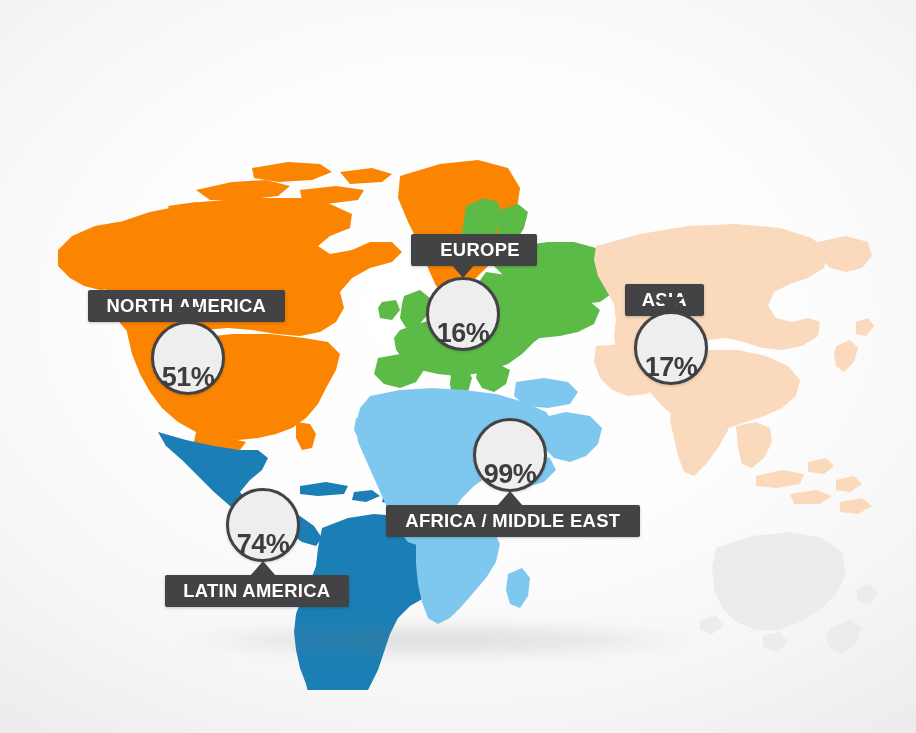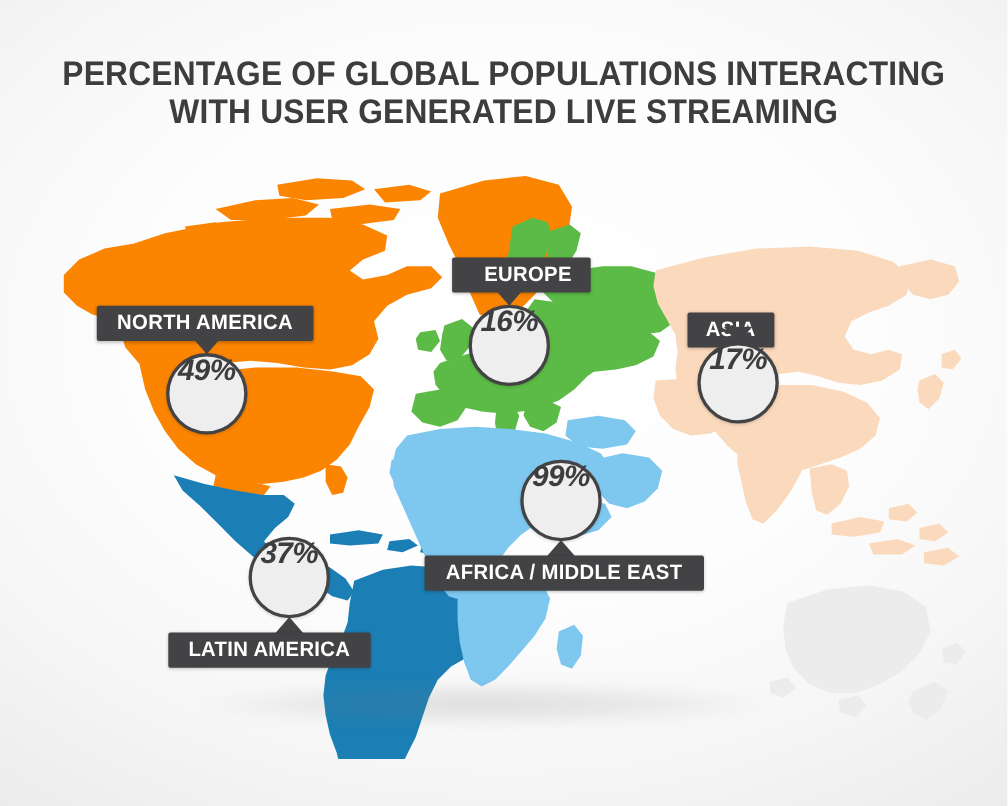--- a/index.html
+++ b/index.html
@@ -119,65 +119,60 @@
     border-bottom: 15px solid #434345;
   }
 
   .bubble {
     position: absolute;
     box-sizing: border-box;
     border-radius: 50%;
     background: #eeeeee;
     border: 3px solid #434345;
     display: flex;
-    align-items: flex-start;
+    align-items: flex-end;
     justify-content: center;
     box-shadow: 0 1px 3px rgba(0,0,0,0.16);
-    font-style: italic;
   }
   .bubble-value {
     font-family: "Liberation Sans", sans-serif;
     font-weight: bold;
     font-size: 27px;
     color: #3d3d3f;
     letter-spacing: -0.5px;
     line-height: 1;
     transform: translateY(-1px);
   }
 
   
-  #marker-north-america .badge { left: 88px;  top: 278px; }
+  #marker-north-america .badge { left: 88px;  top: 290px; }
   #marker-north-america .pointer { left: 175px; top: 307px; }
   #marker-north-america .bubble { left: 151px; top: 321px; width: 74px; height: 74px; }
 
   #marker-latin-america .bubble { left: 226px; top: 488px; width: 74px; height: 74px; }
   #marker-latin-america .pointer { left: 250px; top: 561px; }
-  #marker-latin-america .badge  { left: 153px; top: 575px; }
+  #marker-latin-america .badge  { left: 165px; top: 575px; }
 
   #marker-europe .badge { left: 411px; top: 234px; padding-left: 28px; }
   #marker-europe .pointer { left: 450px; top: 263px; }
   #marker-europe .bubble { left: 426px; top: 277px; width: 74px; height: 74px; }
 
   #marker-africa .bubble { left: 473px; top: 418px; width: 74px; height: 74px; }
   #marker-africa .pointer { left: 497px; top: 491px; }
   #marker-africa .badge  { left: 386px; top: 505px; }
 
   #marker-asia .badge { left: 625px; top: 284px; }
   #marker-asia .pointer { left: 658px; top: 297px; }
   #marker-asia .bubble { left: 634px; top: 311px; width: 74px; height: 74px; }
 </style>
 </head>
 <body>
 
 <div id="infographic">
 
-  <div class="title-block">
-    <span class="title-line">PERCENTAGE OF GLOBAL POPULATIONS INTERACTING</span>
-    <span class="title-line">WITH USER GENERATED LIVE STREAMING</span>
-  </div>
 
   <div id="map-wrap">
     <div class="map-shadow"></div>
     <svg id="map-svg" viewBox="0 0 916 540" xmlns="http://www.w3.org/2000/svg">
 
       <g>
 
         <path fill="#FB8400" d="M58,100 L72,86 L95,76 L118,72 L140,74 L150,82 L146,94 L131,100 L120,110 L126,118 L140,116 L150,122 L142,132 L122,138 L100,140 L84,136 L70,128 L58,116 Z"></path>
 
         <path fill="#FB8400" d="M108,76 L150,62 L200,52 L250,48 L300,48 L330,54 L352,64 L350,78 L330,86 L318,96 L330,104 L352,100 L370,92 L392,92 L402,102 L392,112 L370,118 L352,128 L340,142 L344,158 L336,172 L320,182 L300,186 L276,184 L252,180 L228,178 L204,180 L180,186 L160,192 L142,190 L126,180 L114,166 L108,148 L104,128 L100,106 Z"></path>
@@ -289,27 +284,27 @@
       </g>
     </svg>
   </div>
 
   <div class="marker" id="marker-north-america">
     <div class="badge">
       <span class="badge-text">NORTH AMERICA</span>
     </div>
     <div class="pointer down"></div>
     <div class="bubble">
-      <span class="bubble-value">49%</span>
+      <span class="bubble-value">51%</span>
     </div>
   </div>
 
   <div class="marker" id="marker-latin-america">
     <div class="bubble">
-      <span class="bubble-value">37%</span>
+      <span class="bubble-value">74%</span>
     </div>
     <div class="pointer up"></div>
     <div class="badge">
       <span class="badge-text">LATIN AMERICA</span>
     </div>
   </div>
 
   <div class="marker" id="marker-europe">
     <div class="badge">
       <span class="badge-text">EUROPE</span>

